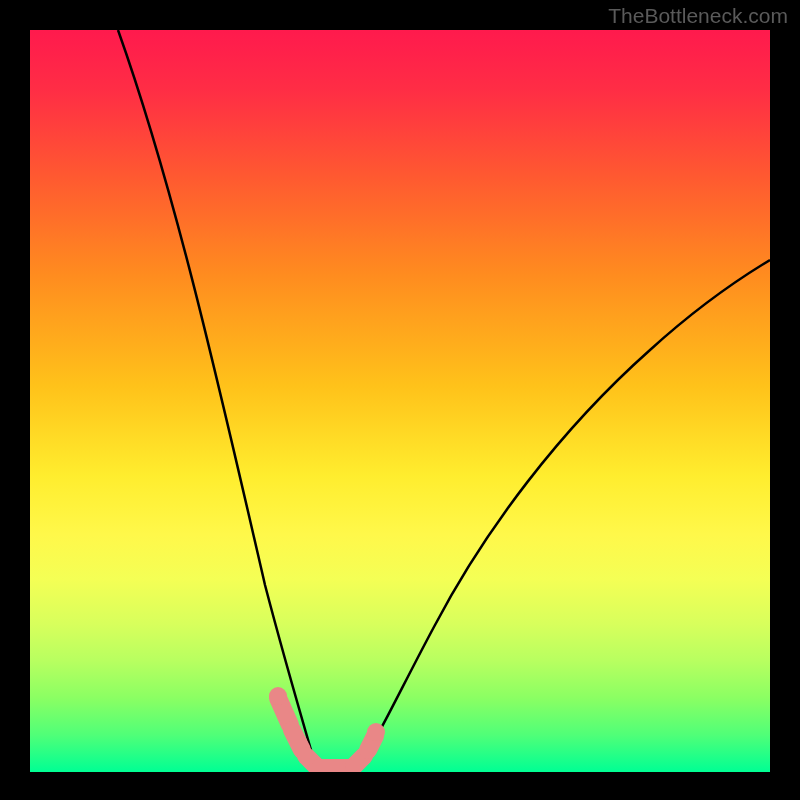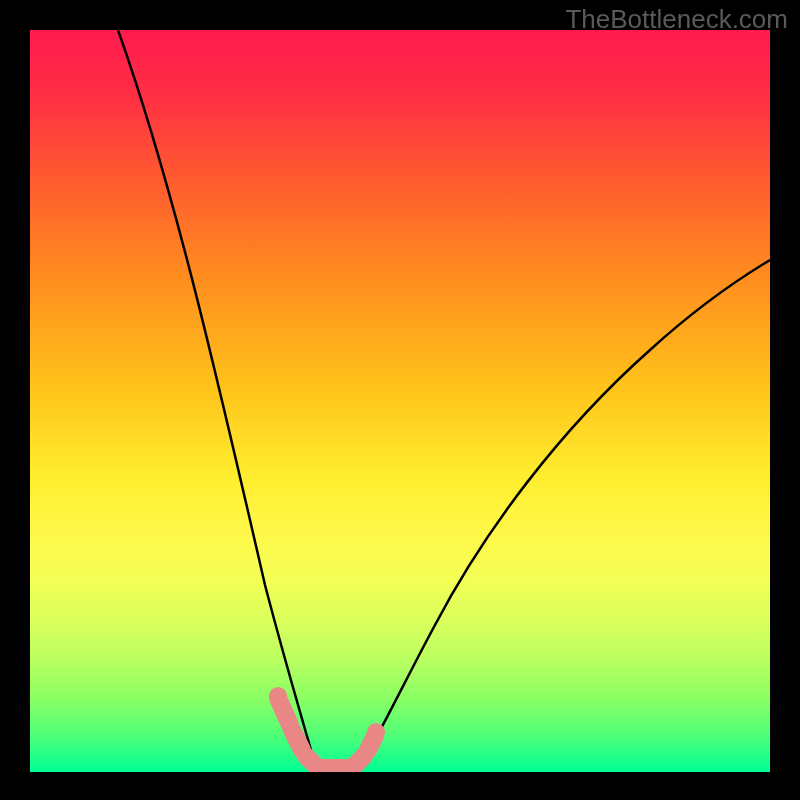--- a/index.html
+++ b/index.html
@@ -15,21 +15,21 @@
     width: 800px;
     height: 800px;
     position: relative;
     background: #000;
   }
   .watermark {
     position: absolute;
     top: 4px;
     right: 12px;
     color: #5a5a5a;
-    font-size: 26px;
+    font-size: 21px;
     font-family: Arial, sans-serif;
     z-index: 10;
   }
   .plot-area {
     position: absolute;
     left: 30px;
     top: 30px;
     width: 740px;
     height: 742px;
   }

